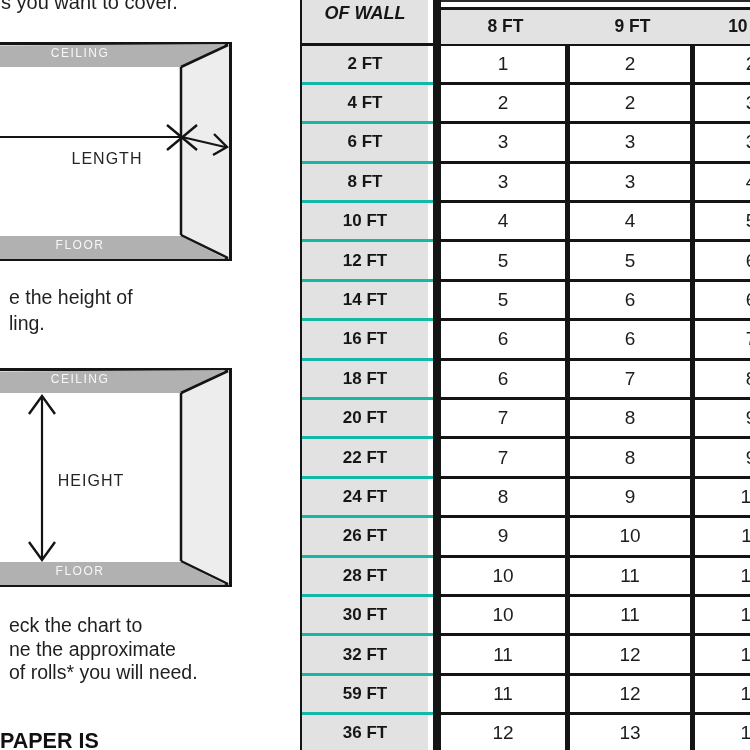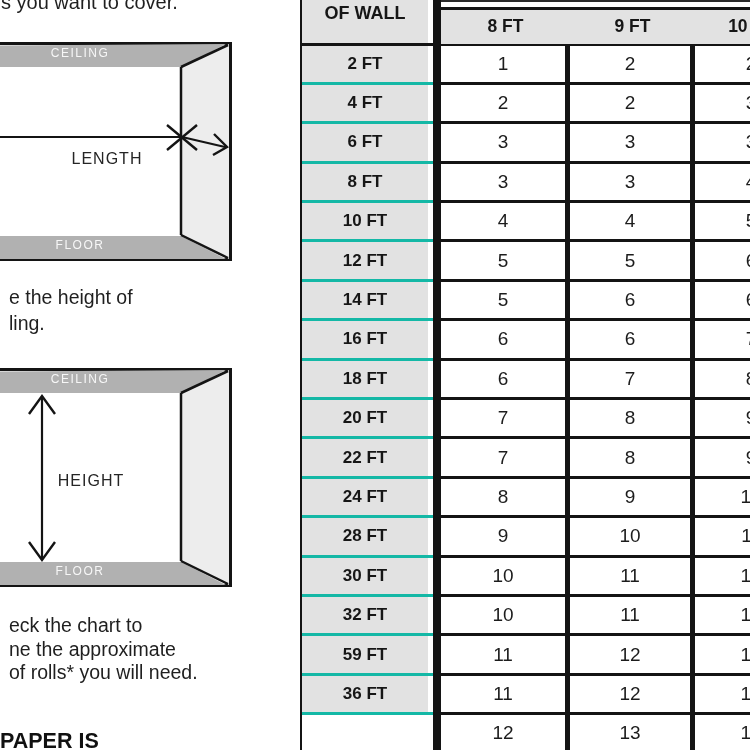--- a/index.html
+++ b/index.html
@@ -31,21 +31,21 @@
   .height-pos{top:104px;}
 
   
   .tbl-left-border{left:299.5px;top:0;width:2.5px;height:750px;background:#141414;}
   .thick-divider{left:433px;top:0;width:8px;height:750px;background:#141414;}
 
   .label-col{left:302px;top:0;width:131px;}
   .lheader{height:45.5px;border-bottom:3px solid #141414;box-sizing:border-box;position:relative;}
   .lheader .lfill{position:absolute;left:0;top:0;bottom:0;width:126px;background:#e2e2e2;}
   .lheader span{position:absolute;left:0;top:3px;width:126px;text-align:center;
-    font-size:18px;font-weight:700;color:#161616;}
+    font-size:18px;font-weight:700;color:#161616;font-style:italic;}
   .lrow{height:39.4px;border-bottom:3px solid #14b8a6;box-sizing:border-box;position:relative;}
   .lrow .lfill{position:absolute;left:0;top:0;bottom:0;width:126px;background:#e2e2e2;
     display:flex;align-items:center;justify-content:center;}
   .lrow span{font-size:17px;font-weight:700;color:#161616;}
 
   .dgrid{left:441px;top:0;width:420px;}
   .dstrip{height:10px;box-sizing:border-box;background:#ffffff;
     border-top:2px solid #2a2a2a;border-bottom:3px solid #141414;}
   .dheadrow{height:35.5px;box-sizing:border-box;background:#e2e2e2;
     border-bottom:2.5px solid #141414;display:flex;align-items:center;}
@@ -177,20 +177,25 @@
           <span>22 FT</span>
         </div>
       </div>
       <div class="lrow">
         <div class="lfill">
           <span>24 FT</span>
         </div>
       </div>
       <div class="lrow">
         <div class="lfill">
+          <span>26 FT</span>
+        </div>
+      </div>
+      <div class="lrow">
+        <div class="lfill">
           <span>28 FT</span>
         </div>
       </div>
       <div class="lrow">
         <div class="lfill">
           <span>30 FT</span>
         </div>
       </div>
       <div class="lrow">
         <div class="lfill">

